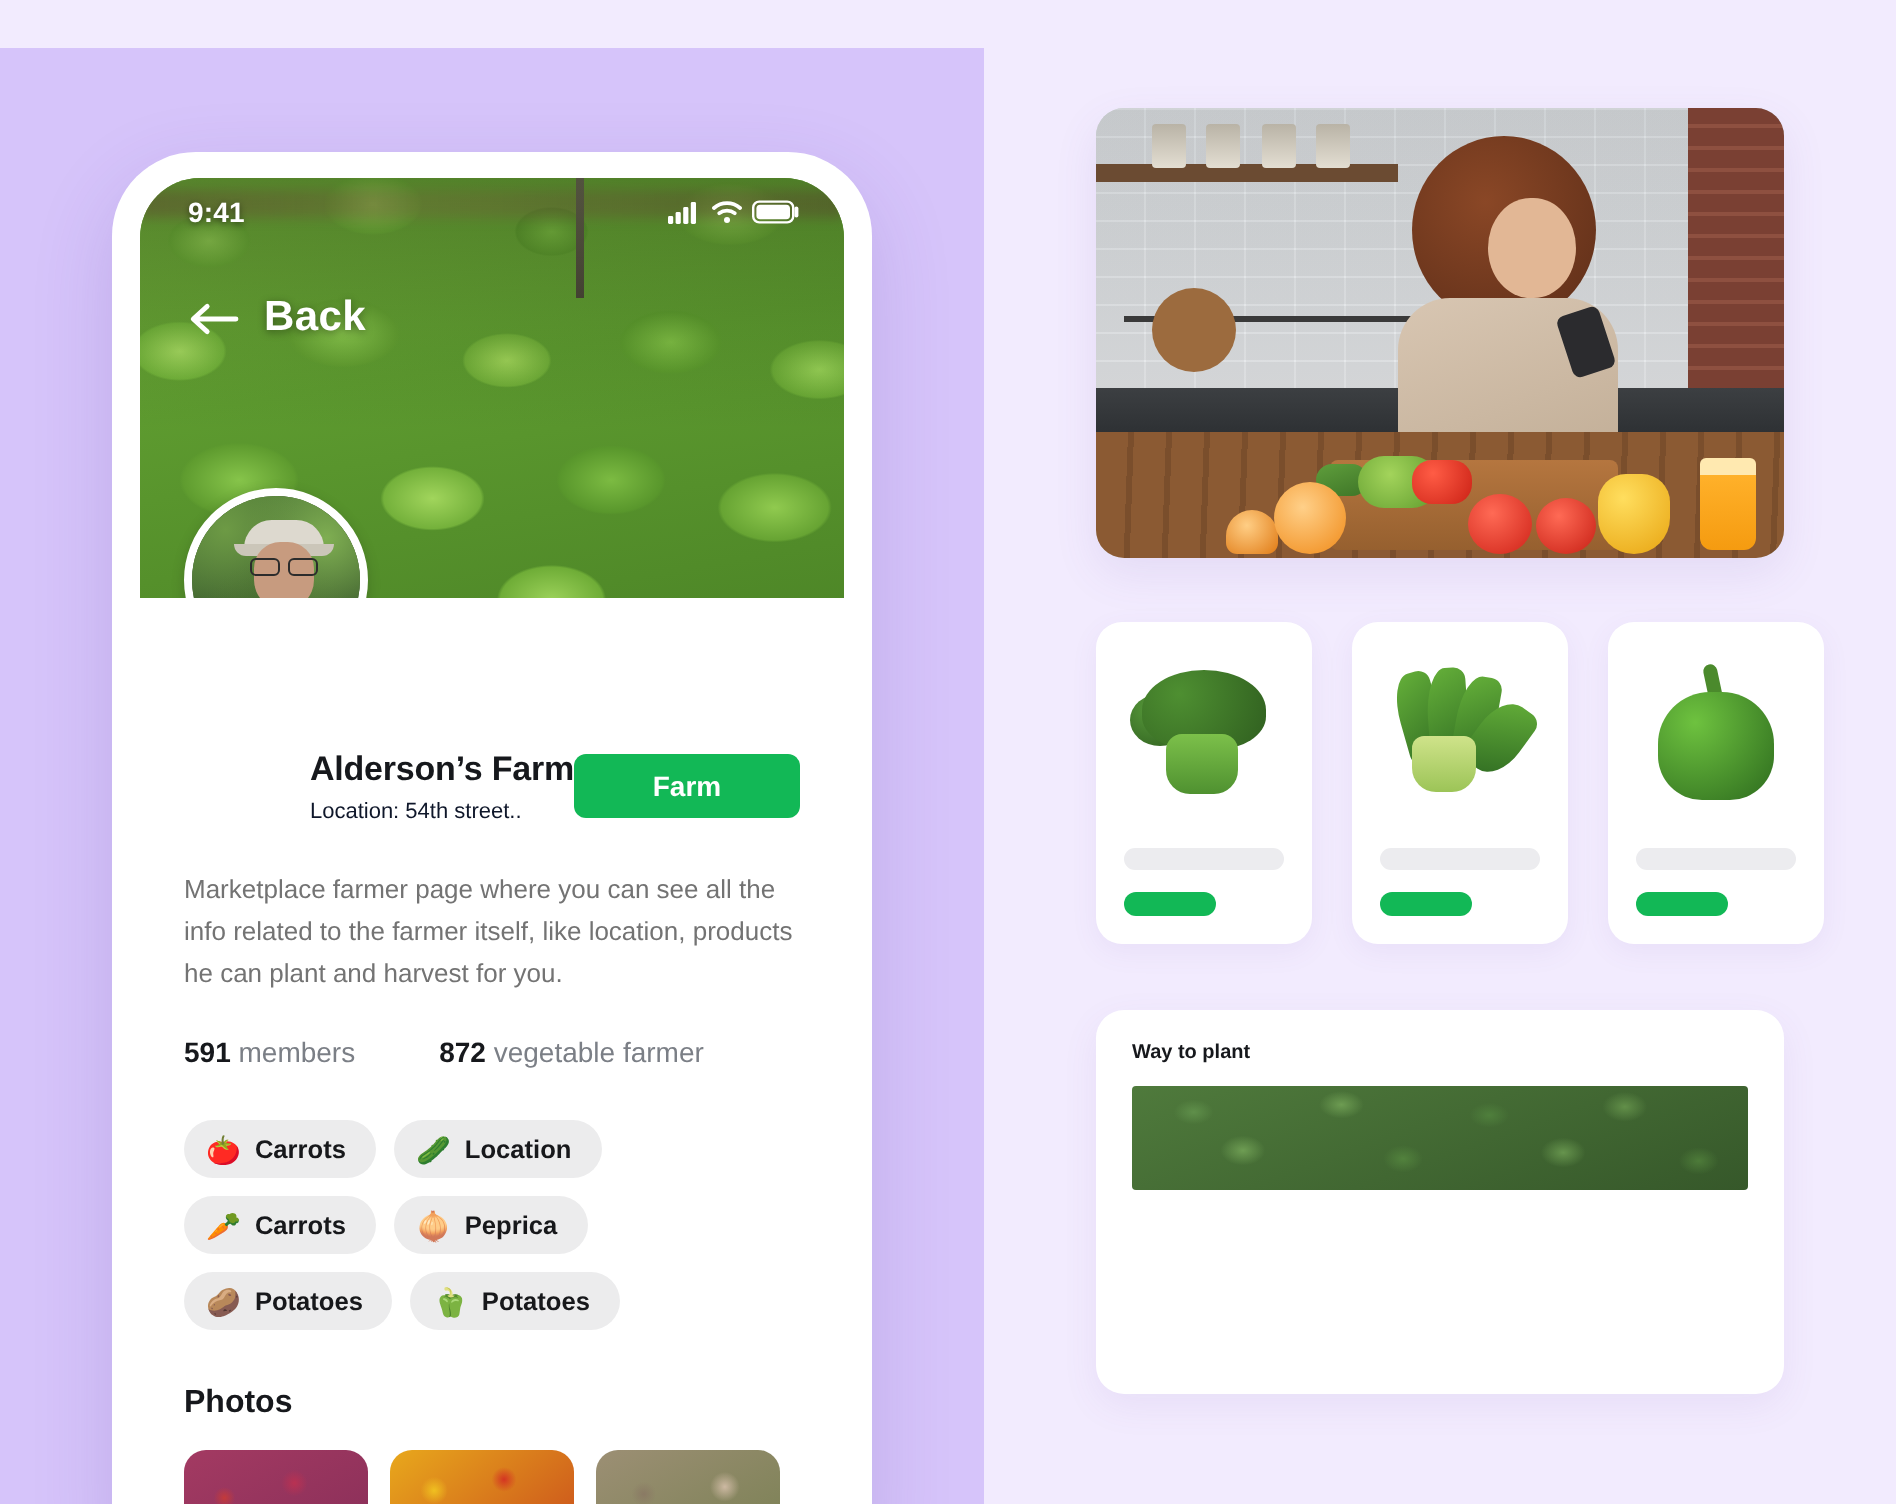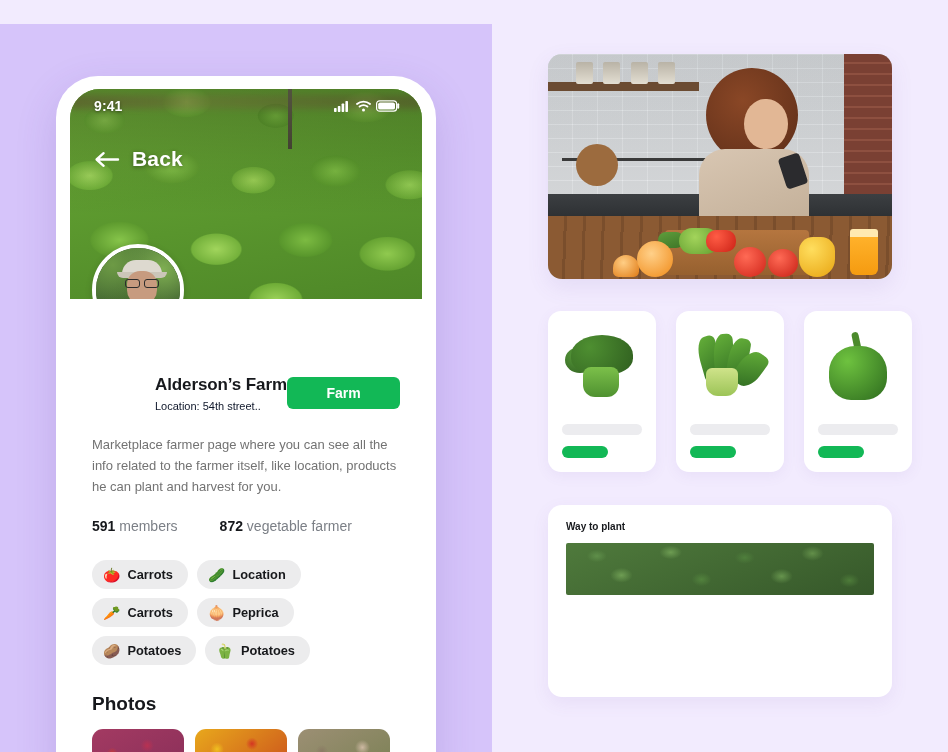--- a/index.html
+++ b/index.html
@@ -142,21 +142,21 @@
   .chips { display: flex; flex-wrap: wrap; gap: 9px; margin-top: 26px; }
   .chip {
     display: inline-flex; align-items: center; gap: 7px;
     background: #ececed; border-radius: 18px;
     padding: 7px 15px 7px 11px;
     font-size: 12.8px; font-weight: bold; color: #17181b;
     cursor: pointer;
   }
   .chip .emoji { font-size: 14px; line-height: 1; }
 
-  .section-title { font-size: 19px; font-weight: bold; color: #16181c; margin-top: 28px; }
+  .section-title { font-size: 16px; font-weight: bold; color: #16181c; margin-top: 28px; }
   .photos { display: flex; gap: 11px; margin-top: 14px; }
   .photo { width: 92px; height: 92px; border-radius: 11px; overflow: hidden; cursor: pointer; }
   .ph-onions { background:
       radial-gradient(circle 9px at 22% 26%, #c43a3a, transparent 60%),
       radial-gradient(circle 11px at 60% 18%, #b93152, transparent 60%),
       radial-gradient(circle 12px at 36% 55%, #c85c9a, transparent 62%),
       radial-gradient(circle 10px at 76% 48%, #a83c78, transparent 60%),
       radial-gradient(circle 12px at 20% 80%, #d06fae, transparent 62%),
       radial-gradient(circle 11px at 58% 82%, #bb4b8f, transparent 62%),
       radial-gradient(circle 9px at 88% 84%, #3f7a2e, transparent 60%),

